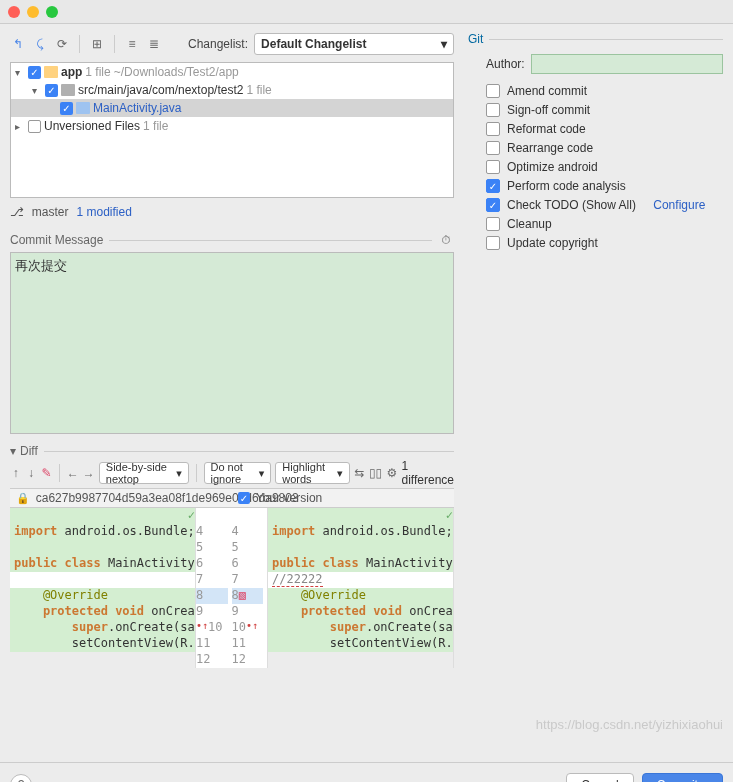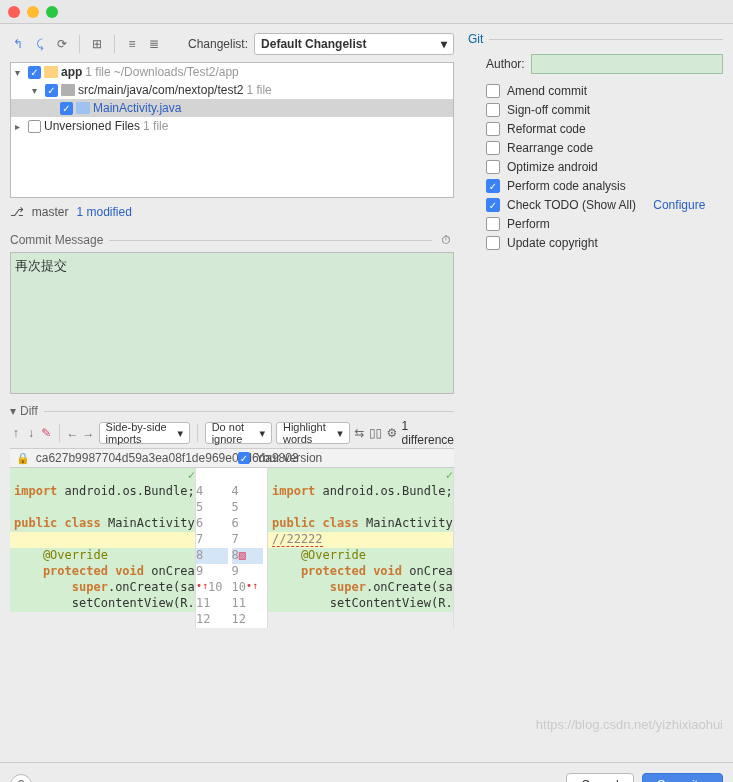--- a/index.html
+++ b/index.html
@@ -27,36 +27,36 @@
     .folder-icon, .file-icon { width: 14px; height: 12px; }
     .folder-icon { background: #b0b0b0; border-radius: 1px; }
     .mod-icon { width: 14px; height: 12px; background: #ffd27f; border-radius: 1px; }
     .java-icon { width: 14px; height: 12px; background: #9ec3f0; border-radius: 1px; }
     .tree-link { color: #2c60c5; }
     .tree-gray { color: #999; }
     .branch-bar { display: flex; align-items: center; gap: 8px; height: 20px; margin-top: 4px; color: #555; }
     .branch-bar .mod-link { color: #2c60c5; }
     .section-label-row { display: flex; align-items: center; margin-top: 10px; color: #666; }
     .section-label-row .line { flex: 1; height: 1px; background: #ccc; margin: 0 6px; }
-    .commit-msg { flex: 0 0 auto; margin-top: 4px; border: 1px solid #bbb; background: #d5ead6; height: 142px; padding: 4px; font-size: 13px; color: #333; resize: none; outline: none; font-family: inherit; }
+    .commit-msg { flex: 0 0 auto; margin-top: 4px; border: 1px solid #bbb; background: #d5ead6; height: 182px; padding: 4px; font-size: 13px; color: #333; resize: none; outline: none; font-family: inherit; }
     .diff-header { display: flex; align-items: center; margin-top: 10px; color: #666; }
     .diff-header .line { flex: 1; height: 1px; background: #ccc; margin-left: 6px; }
     .diff-toolbar { display: flex; align-items: center; height: 30px; gap: 4px; padding: 4px 0; }
     .diff-combo { border: 1px solid #bbb; background: #fff; height: 22px; padding: 0 6px; display: flex; align-items: center; gap: 4px; border-radius: 3px; font-size: 11px; }
     .diff-file-header { display: flex; height: 20px; border-top: 1px solid #ccc; border-bottom: 1px solid #ccc; background: #f2f2f2; align-items: center; }
     .diff-fh-left { width: 50%; display: flex; align-items: center; gap: 6px; padding-left: 6px; color: #555; }
     .diff-fh-right { flex: 1; display: flex; align-items: center; gap: 6px; padding-left: 6px; color: #555; }
     .lock-icon { color: #888; font-size: 11px; }
     .diff-body { display: flex; height: 160px; font-family: Menlo, monospace; font-size: 12px; position: relative; }
     .diff-side { flex: 1; overflow: hidden; border-right: 1px solid #ddd; }
     .diff-gutter { width: 72px; background: #fff; border-right: 1px solid #ddd; display: flex; }
     .gutter-col { width: 36px; text-align: right; padding-right: 4px; color: #999; }
     .code-line { height: 16px; padding-left: 4px; white-space: pre; }
     .bg-green { background: #d4eed1; }
-    .bg-blue { background: #fef9c3; }
+    .bg-blue { background: #ffffff; }
     .kw-orange { color: #cc7832; font-weight: bold; }
     .kw-olive { color: #808000; }
     .kw-gray { color: #888; }
     .footer { height: 44px; display: flex; align-items: center; justify-content: space-between; padding: 0 10px; border-top: 1px solid #ccc; background: #ececec; }
     .help-btn { width: 22px; height: 22px; border: 1px solid #bbb; border-radius: 50%; display: flex; align-items: center; justify-content: center; color: #666; background: #fff; }
     .btn { height: 24px; padding: 0 14px; border: 1px solid #bbb; border-radius: 4px; background: #fff; display: inline-flex; align-items: center; gap: 4px; }
     .btn.primary { background: #4a86e8; color: #fff; border-color: #3a76d8; }
     .section-title { font-size: 12px; color: #0369a1; margin-bottom: 8px; display: flex; align-items: center; }
     .section-title .line { flex: 1; height: 1px; background: #ccc; margin-left: 6px; }
     .form-row { display: flex; align-items: center; margin: 6px 0 10px 18px; gap: 6px; }
@@ -153,21 +153,21 @@
     </div>
 
     <div class="diff-toolbar">
       <span class="tb-icon">↑</span>
       <span class="tb-icon">↓</span>
       <span class="tb-icon" style="color:#d46">✎</span>
       <span class="sep"></span>
       <span class="tb-icon">←</span>
       <span class="tb-icon">→</span>
       <div class="diff-combo">
-            <span>Side-by-side imports</span>
+            <span>Side-by-side nextop</span>
             <span>▾</span>
           </div>
       <span class="sep"></span>
       <div class="diff-combo">
             <span>Do not ignore</span>
             <span>▾</span>
           </div>
       <div class="diff-combo">
             <span>Highlight words</span>
             <span>▾</span>
@@ -280,21 +280,21 @@
           <span class="chk-box"></span>
           <span>Optimize android</span>
         </div>
     <div class="chk-row">
           <span class="chk-box checked">✓</span>
           <span>Perform code analysis</span>
         </div>
     <div class="chk-row"><span class="chk-box checked">✓</span><span>Check TODO (Show All)</span>&nbsp;<span class="link-blue">Configure</span></div>
     <div class="chk-row">
           <span class="chk-box"></span>
-          <span>Perform</span>
+          <span>Cleanup</span>
         </div>
     <div class="chk-row">
           <span class="chk-box"></span>
           <span>Update copyright</span>
         </div>
   </div>
 </div>
 </div>
 
 <div class="footer">

